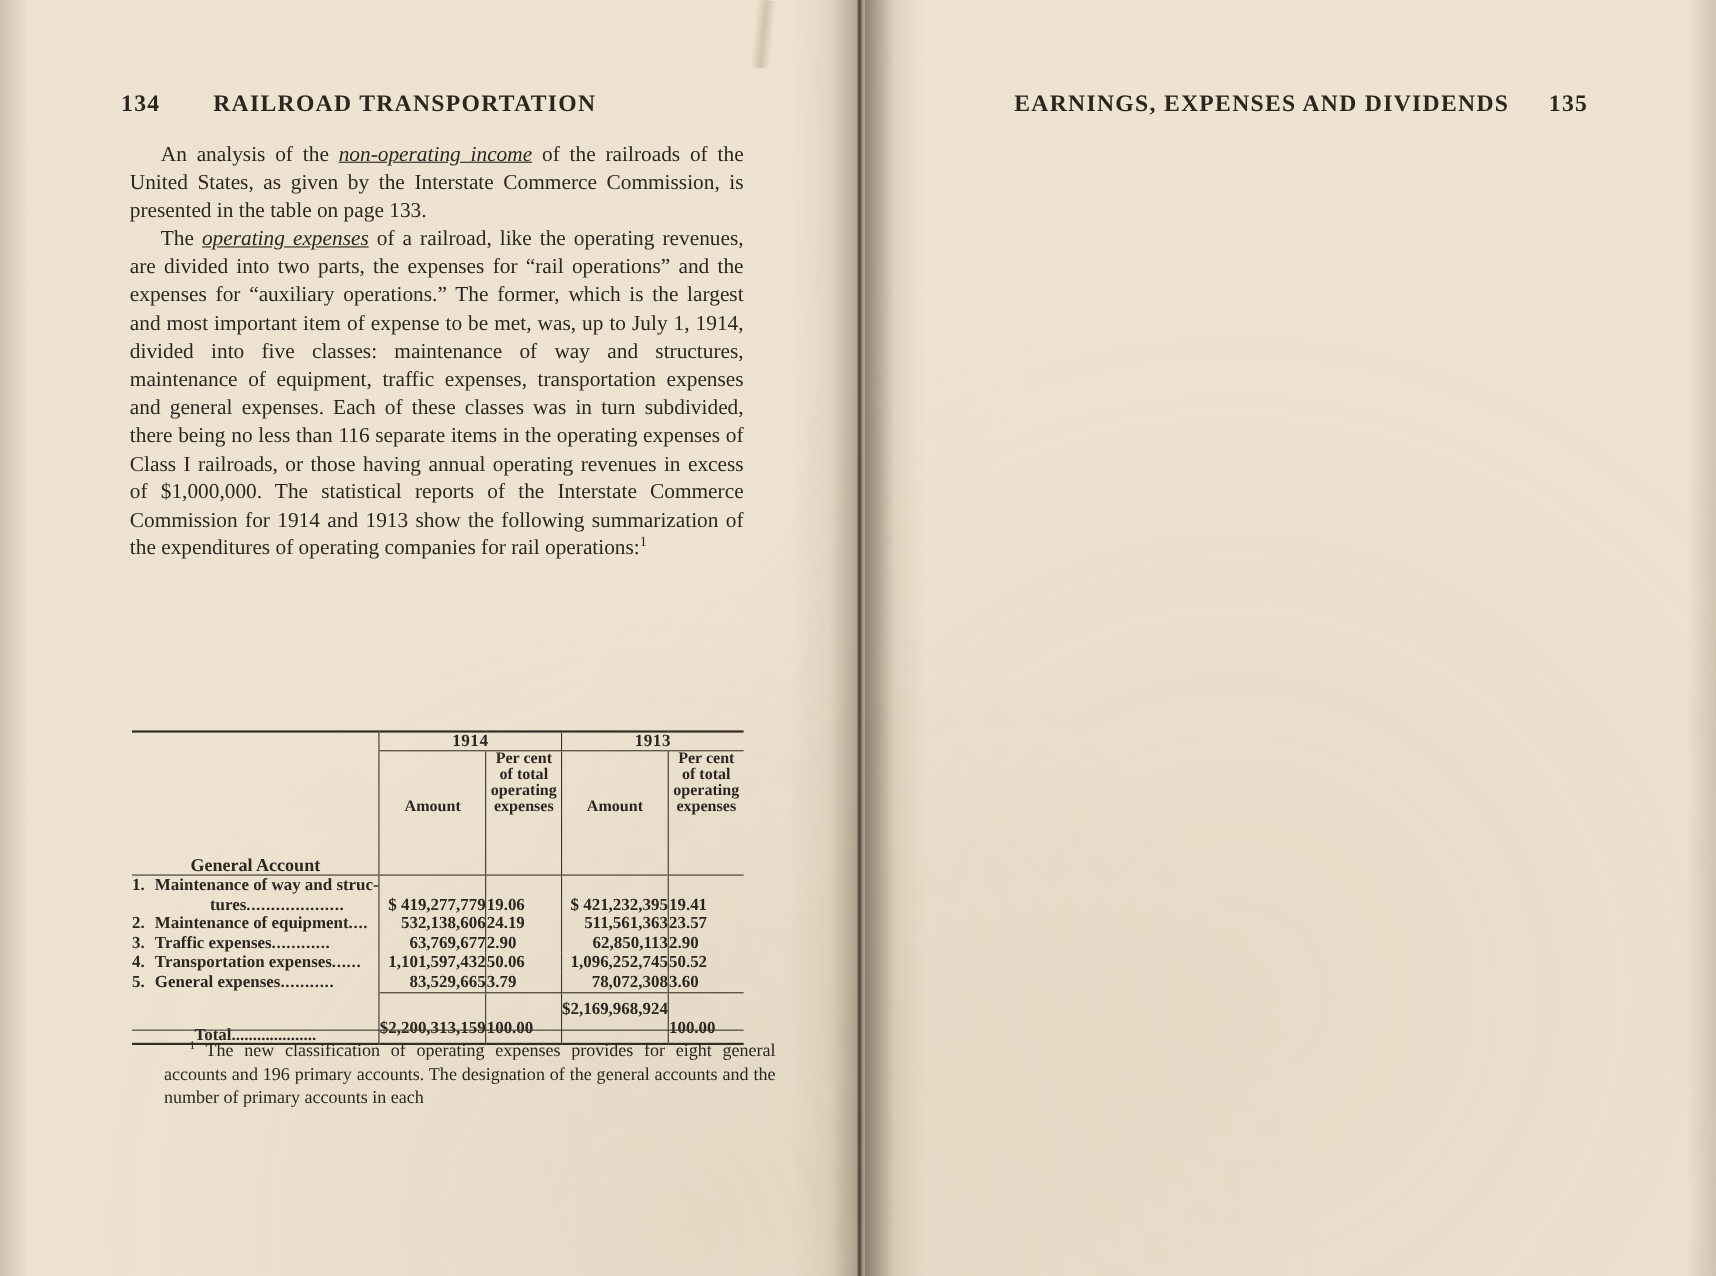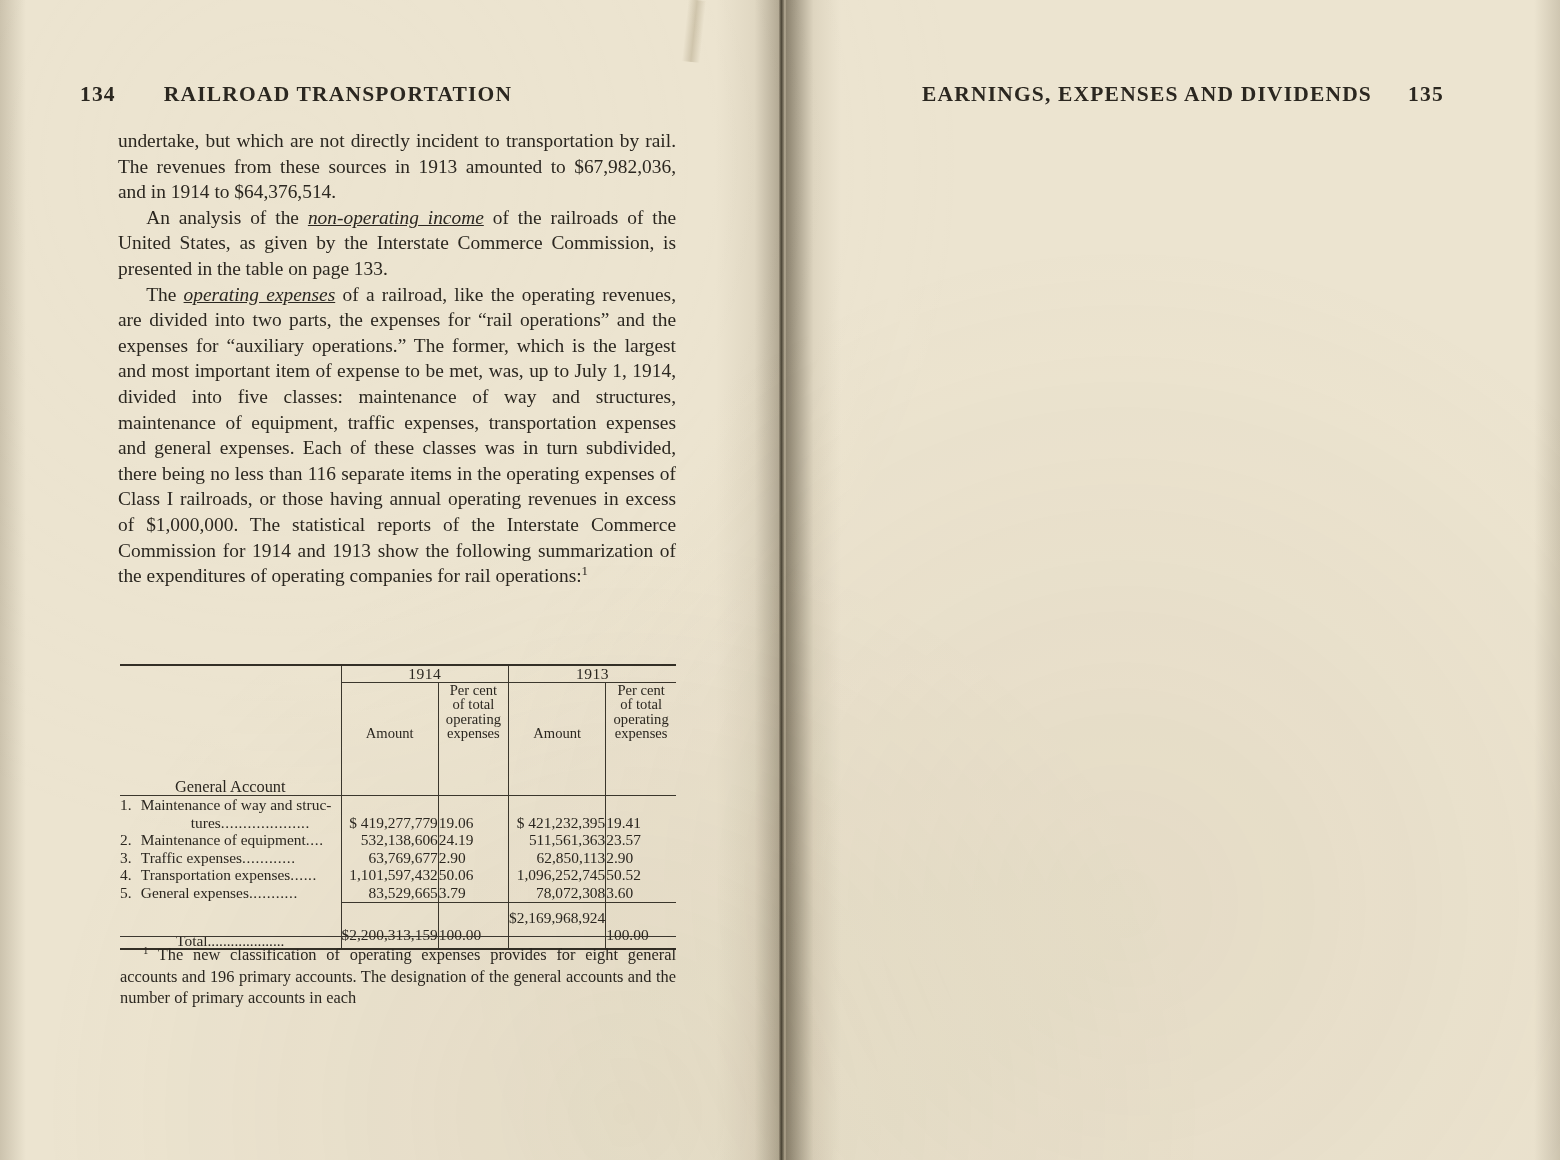--- a/index.html
+++ b/index.html
@@ -82,21 +82,21 @@
 
   .running-head{
     position:absolute;
     top:82px;
     width:100%;
     font-size:21.5px;
     font-weight:bold;
     letter-spacing:.055em;
     white-space:nowrap;
   }
-  .rh-left  { left:0; padding-left:80px; }
+  .rh-left  { left:0; padding-left:110px; }
   .rh-right { left:0; padding-left:136px; }
   .rh-left .folio  { margin-right:48px; }
   .rh-right .folio { margin-left:36px; }
   .rh-title{ font-weight:bold; }
 
   .col{
     position:absolute;
     font-size:19.4px;
     line-height:25.6px;
     text-align:justify;
@@ -126,21 +126,21 @@
 
   table.rt{
     border-collapse:collapse;
     width:100%;
     font-size:15px;
     line-height:1.0;
   }
   table.rt td, table.rt th{
     padding:0;
     vertical-align:bottom;
-    font-weight:normal;
+    font-weight:bold;
   }
   .rule-top   { border-top:2.2px solid #332f26; }
   .rule-thin  { border-top:1.1px solid #3b372d; }
   .rule-bot   { border-bottom:2.2px solid #332f26; }
   .vl { border-left:1.4px solid #3b372d; }
 
   
   .lt-headcell{
     text-align:center;
     font-size:15.6px;
@@ -191,20 +191,21 @@
   .lt-row-first td{ padding-top:5px;margin-top:32px; }
   .lt-row-last  td{ padding-bottom:5px; }
   .dots{ letter-spacing:.04em; }
 
   
   .footnote{
     position:absolute;
     font-size:16.4px;
     line-height:21.5px;
     text-align:justify;
+    margin-left:29px;
   }
   .fn-left  { left:120px; top:944px; width:556px; }
   .fn-left-rule{
     position:absolute; left:120px; top:936px; width:556px;
     border-top:1.6px solid #3c3830;
   }
   .footnote p{ margin:0; text-indent:1.4em; }
 </style>
 </head>
 <body>
@@ -218,21 +219,20 @@
   <div class="edge-shade-right"></div>
   <div class="crease"></div>
 
   <div class="page page-left">
 
     <div class="running-head rh-left">
       <span class="folio">134</span><span class="rh-title">RAILROAD TRANSPORTATION</span>
     </div>
 
     <div class="col col-left">
-      <p class="body noind">undertake, but which are not directly incident to transportation by rail.  The revenues from these sources in 1913 amounted to $67,982,036, and in 1914 to $64,376,514.</p>
       <p class="body"><span>An analysis of the </span><span class="ital">non-operating income</span><span> of the railroads of the United States, as given by the Interstate Commerce Commission, is presented in the table on page 133.</span></p>
       <p class="body"><span>The </span><span class="ital">operating expenses</span><span> of a railroad, like the operating revenues, are divided into two parts, the expenses for “rail operations” and the expenses for “auxiliary operations.”  The former, which is the largest and most important item of expense to be met, was, up to July 1, 1914, divided into five classes: maintenance of way and structures, maintenance of equipment, traffic expenses, transportation expenses and general expenses.  Each of these classes was in turn subdivided, there being no less than 116 separate items in the operating expenses of Class I railroads, or those having annual operating revenues in excess of $1,000,000.  The statistical reports of the Interstate Commerce Commission for 1914 and 1913 show the following summarization of the expenditures of operating companies for rail operations:</span><sup class="fn">1</sup></p>
     </div>
 
     <div class="tbl-wrap tbl-left-wrap">
 
       <table class="rt">
         <thead>
           <tr>
             <td class="rule-top" rowspan="2" style="width:40%"></td>

